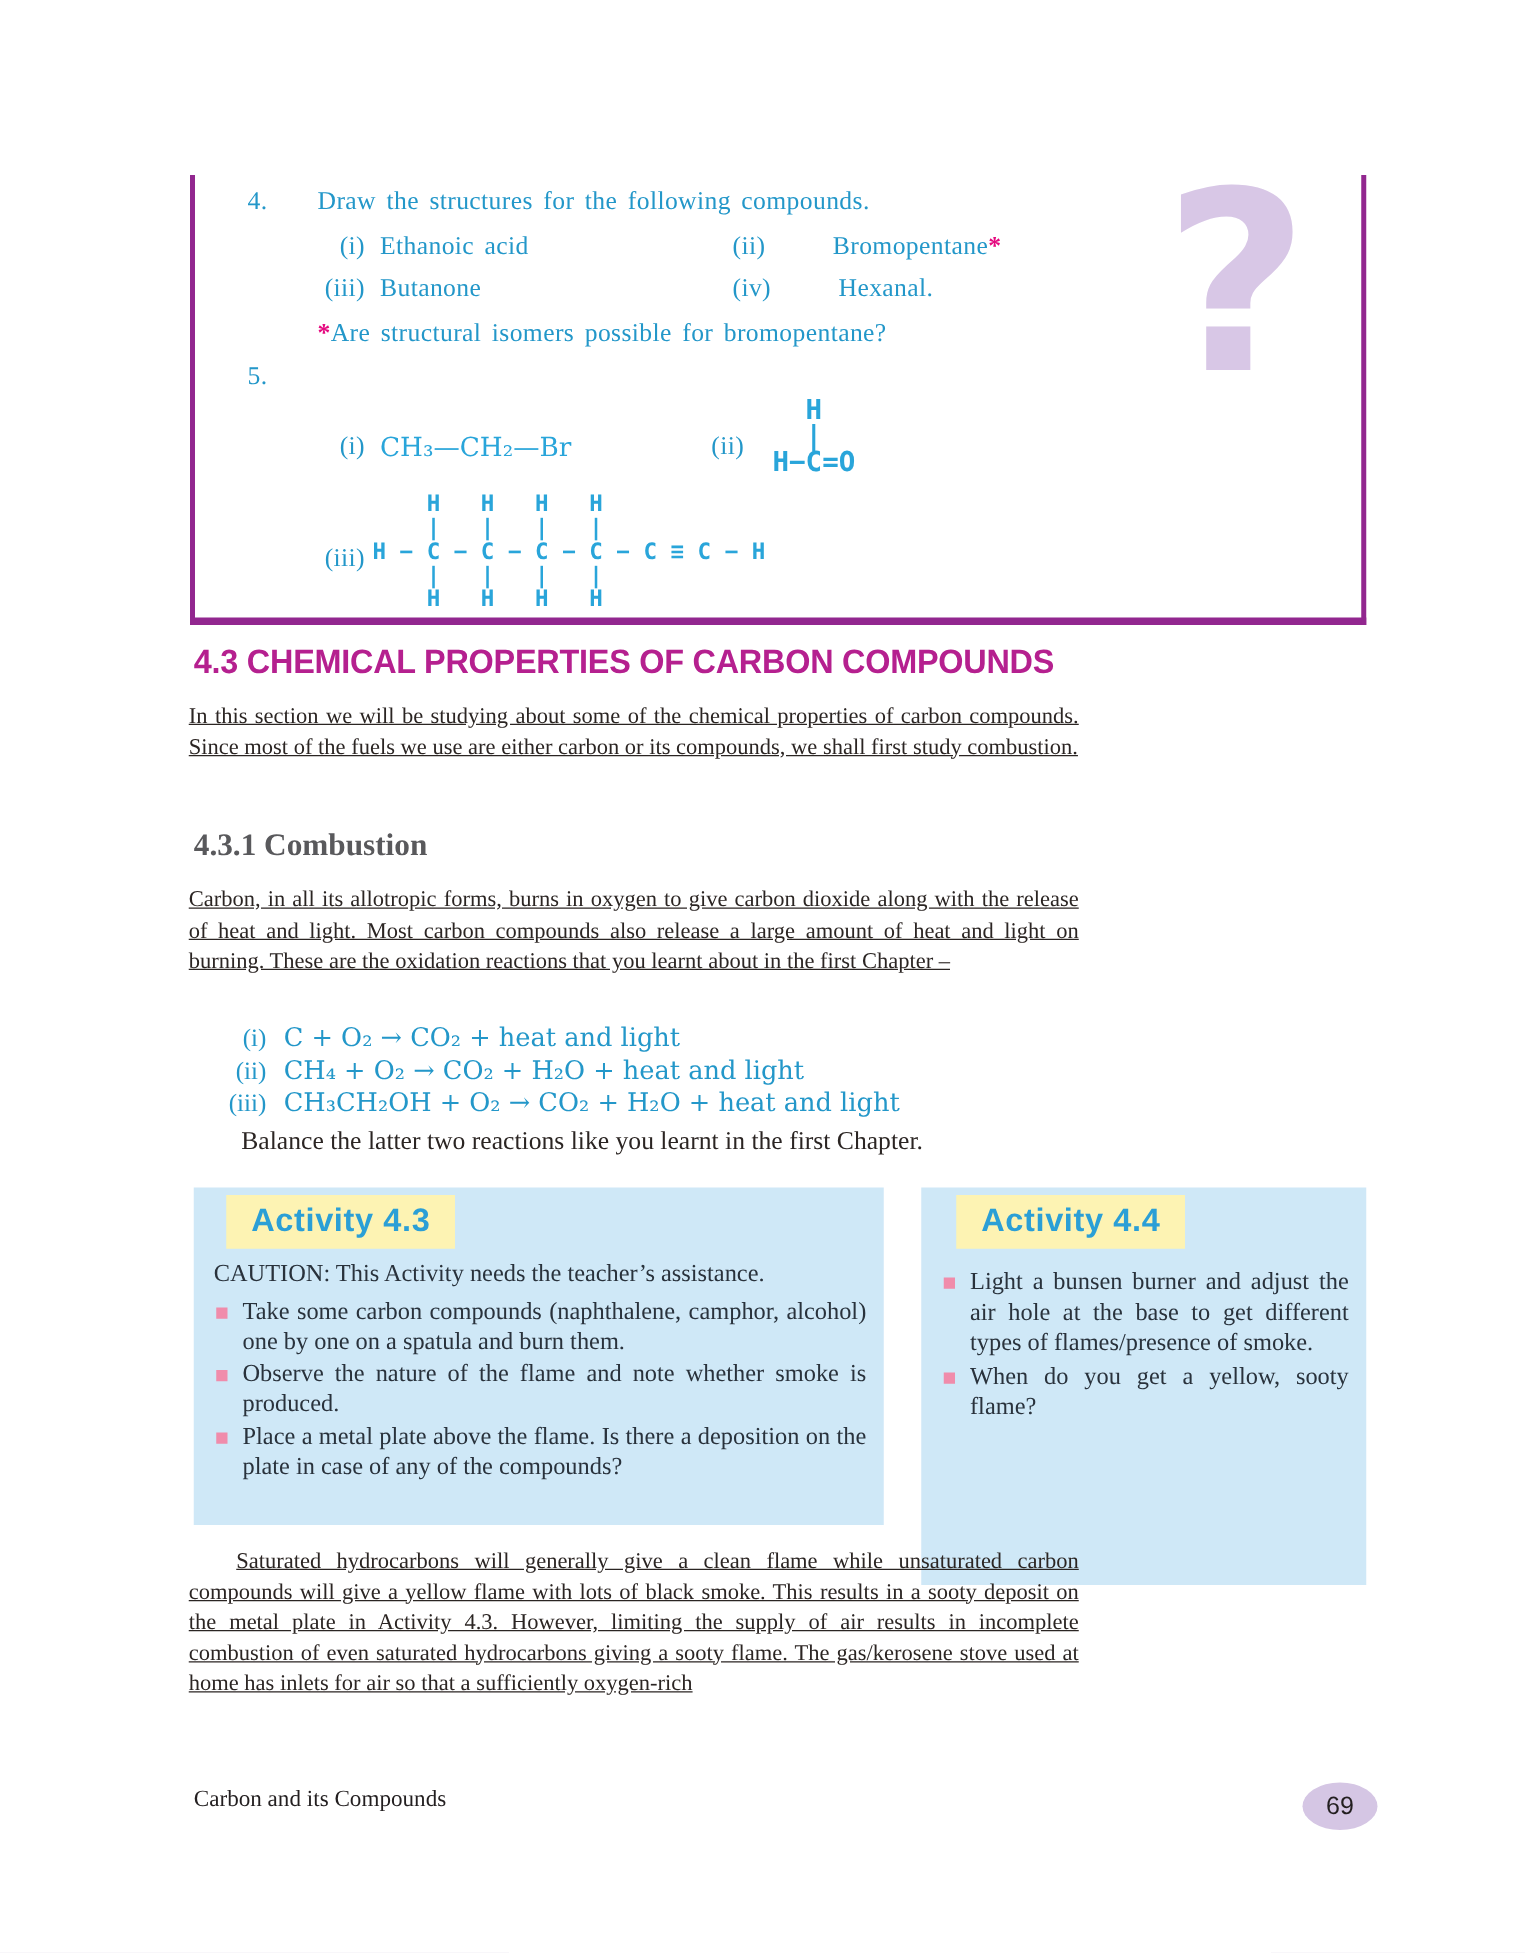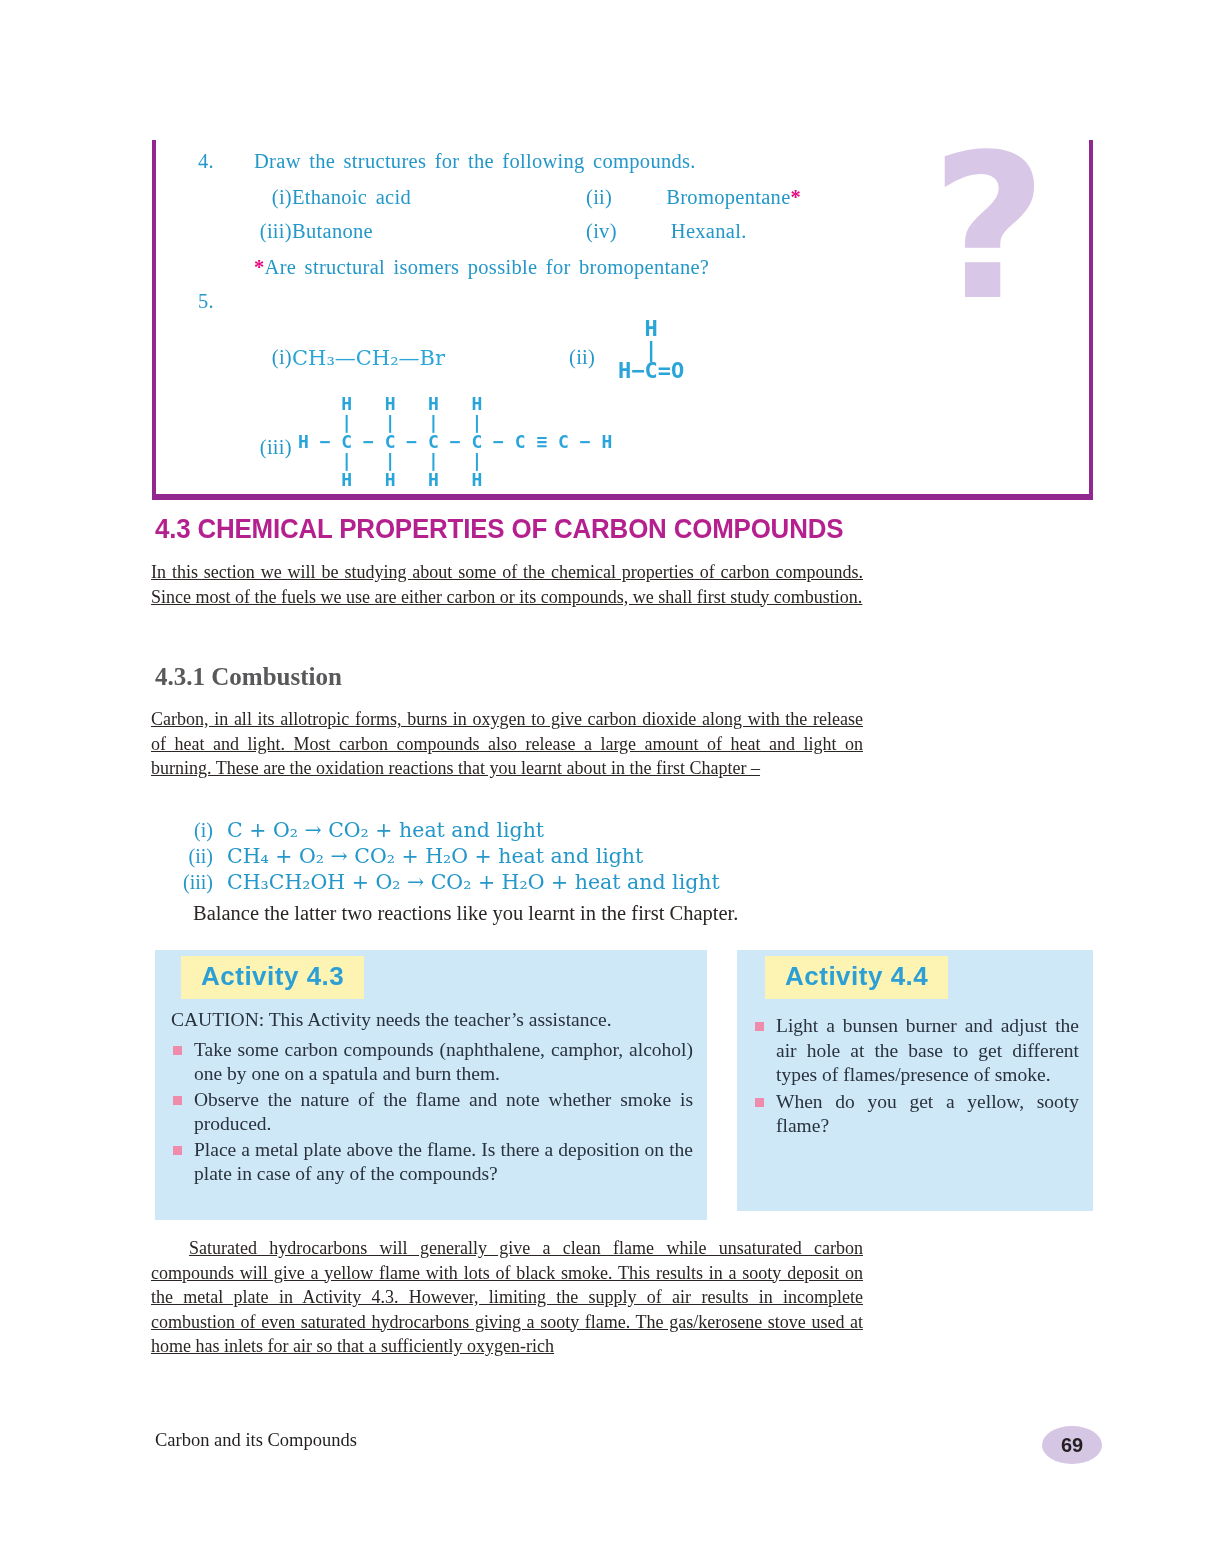--- a/index.html
+++ b/index.html
@@ -7,21 +7,21 @@
         font-family:"Liberation Serif","DejaVu Serif",serif;color:#2b2523;}
   
   .qbox{position:absolute;left:152px;top:140px;width:941px;height:360px;
         border-left:4px solid #92278f;border-right:4px solid #92278f;border-bottom:6px solid #92278f;
         box-sizing:border-box;}
   .cyan{color:#2397c9;}
   .qtext{font-size:20.5px;letter-spacing:.3px;word-spacing:3px;}
   .qrow{position:absolute;display:flex;}
   .qnum{width:56px;}
   .qlabel{display:inline-block;width:56px;text-align:right;}
-  .qitemtext{margin-left:0;}
+  .qitemtext{margin-left:12px;}
   .star{color:#e5097f;font-weight:bold;}
   .formula{font-family:"DejaVu Serif",serif;color:#29a5da;font-size:21px;}
   .structpre{font-family:"DejaVu Sans Mono",monospace;font-weight:bold;color:#29a5da;
              white-space:pre;margin:0;}
   .qmark{position:absolute;left:775px;top:-12px;font-family:"DejaVu Sans",sans-serif;
          font-weight:900;font-size:200px;color:#d8c7e6;line-height:1;}
   
   .h-main{position:absolute;left:155px;top:514px;font-family:"Liberation Sans","DejaVu Sans",sans-serif;
           font-weight:bold;font-size:27px;color:#b5208f;letter-spacing:-.2px;transform:scaleX(.96);transform-origin:left;}
   .h-sub{position:absolute;left:155px;top:663px;font-family:Liberation Serif, serif;
@@ -32,38 +32,38 @@
   .p-closing{top:1236px;text-indent:38px;}
   .balance{position:absolute;left:193px;top:902px;font-size:20.5px;}
   
   .reactions{position:absolute;left:155px;top:818px;}
   .rxrow{display:flex;height:26px;align-items:baseline;}
   .rxlabel{width:58px;text-align:right;color:#2397c9;font-size:20px;}
   .rxtext{margin-left:14px;font-family:"DejaVu Serif",serif;color:#2397c9;font-size:20.5px;}
   
   .actbox{position:absolute;top:950px;background:#cfe8f7;box-sizing:border-box;}
   .act43{left:155px;width:552px;height:270px;}
-  .act44{left:737px;width:356px;height:261px;}
+  .act44{left:737px;width:356px;height:318px;}
   .actlabel{position:absolute;top:6px;background:#fdf3b3;padding:5px 20px 7px 20px;}
   .act43 .actlabel{left:26px;}
   .act44 .actlabel{left:28px;}
   .actlabel span{font-family:"Liberation Sans","DejaVu Sans",sans-serif;font-weight:bold;
                  font-size:26px;color:#2b9fd6;letter-spacing:.5px;}
   .actbody{position:absolute;left:16px;right:14px;color:#29323c;font-size:19.5px;line-height:24px;}
   .caution{top:58px;}
   .bullets43{top:88px;}
   .bullets44{top:64px;line-height:24.5px;}
   .bullet{display:flex;margin-bottom:2px;}
   .sq{flex:0 0 9px;width:9px;height:9px;background:#f08cab;margin:8px 12px 0 2px;}
   .btext{text-align:justify;flex:1;}
   
   .footer-left{position:absolute;left:155px;top:1430px;font-size:18.5px;color:#231f20;}
   .pagebadge{position:absolute;left:1042px;top:1426px;width:60px;height:38px;border-radius:50%;
              background:#d5c6e4;display:flex;align-items:center;justify-content:center;}
-  .pagebadge span{font-family:"Liberation Sans","DejaVu Sans",sans-serif;font-weight:bold;
+  .pagebadge span{font-family:"Liberation Sans","DejaVu Sans",sans-serif;font-weight:normal;
                   font-size:20px;color:#231f20;}
   .edition{position:absolute;left:0;top:1508px;width:100%;text-align:center;font-size:17.5px;color:#231f20;}
 </style>
 </head>
 <body>
 
 <div class="page">
 
   <div class="qbox">
 

